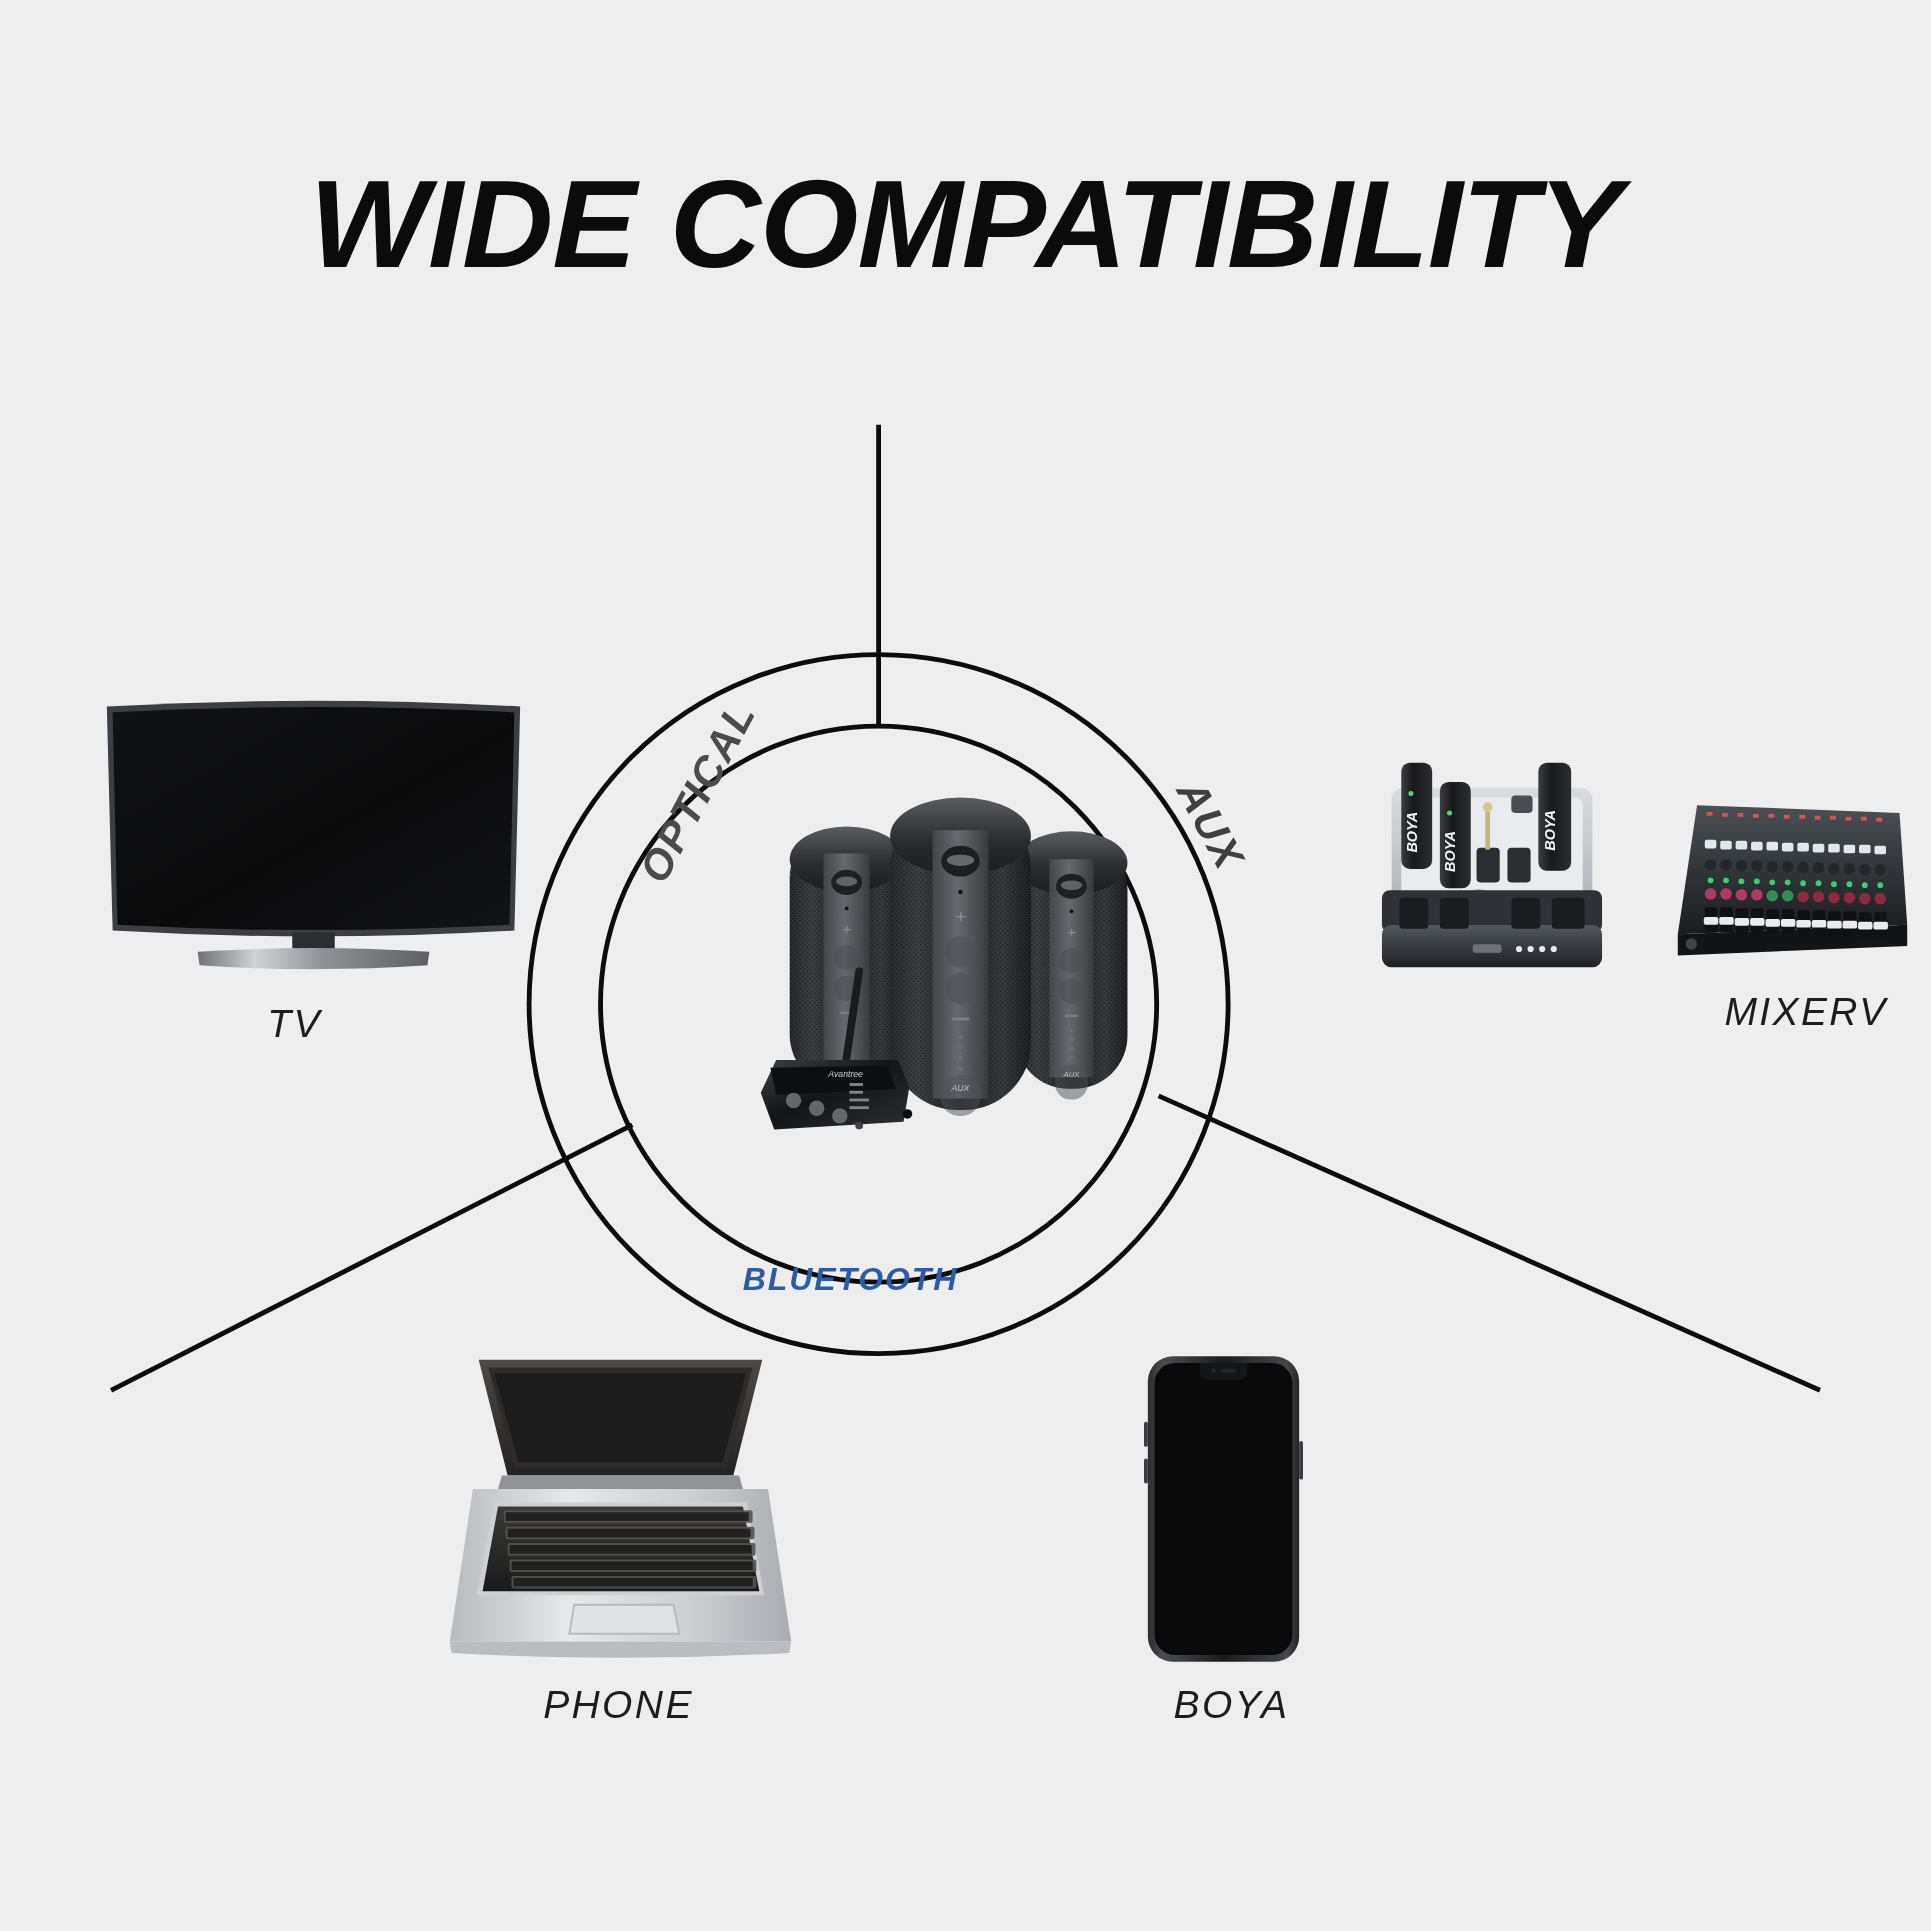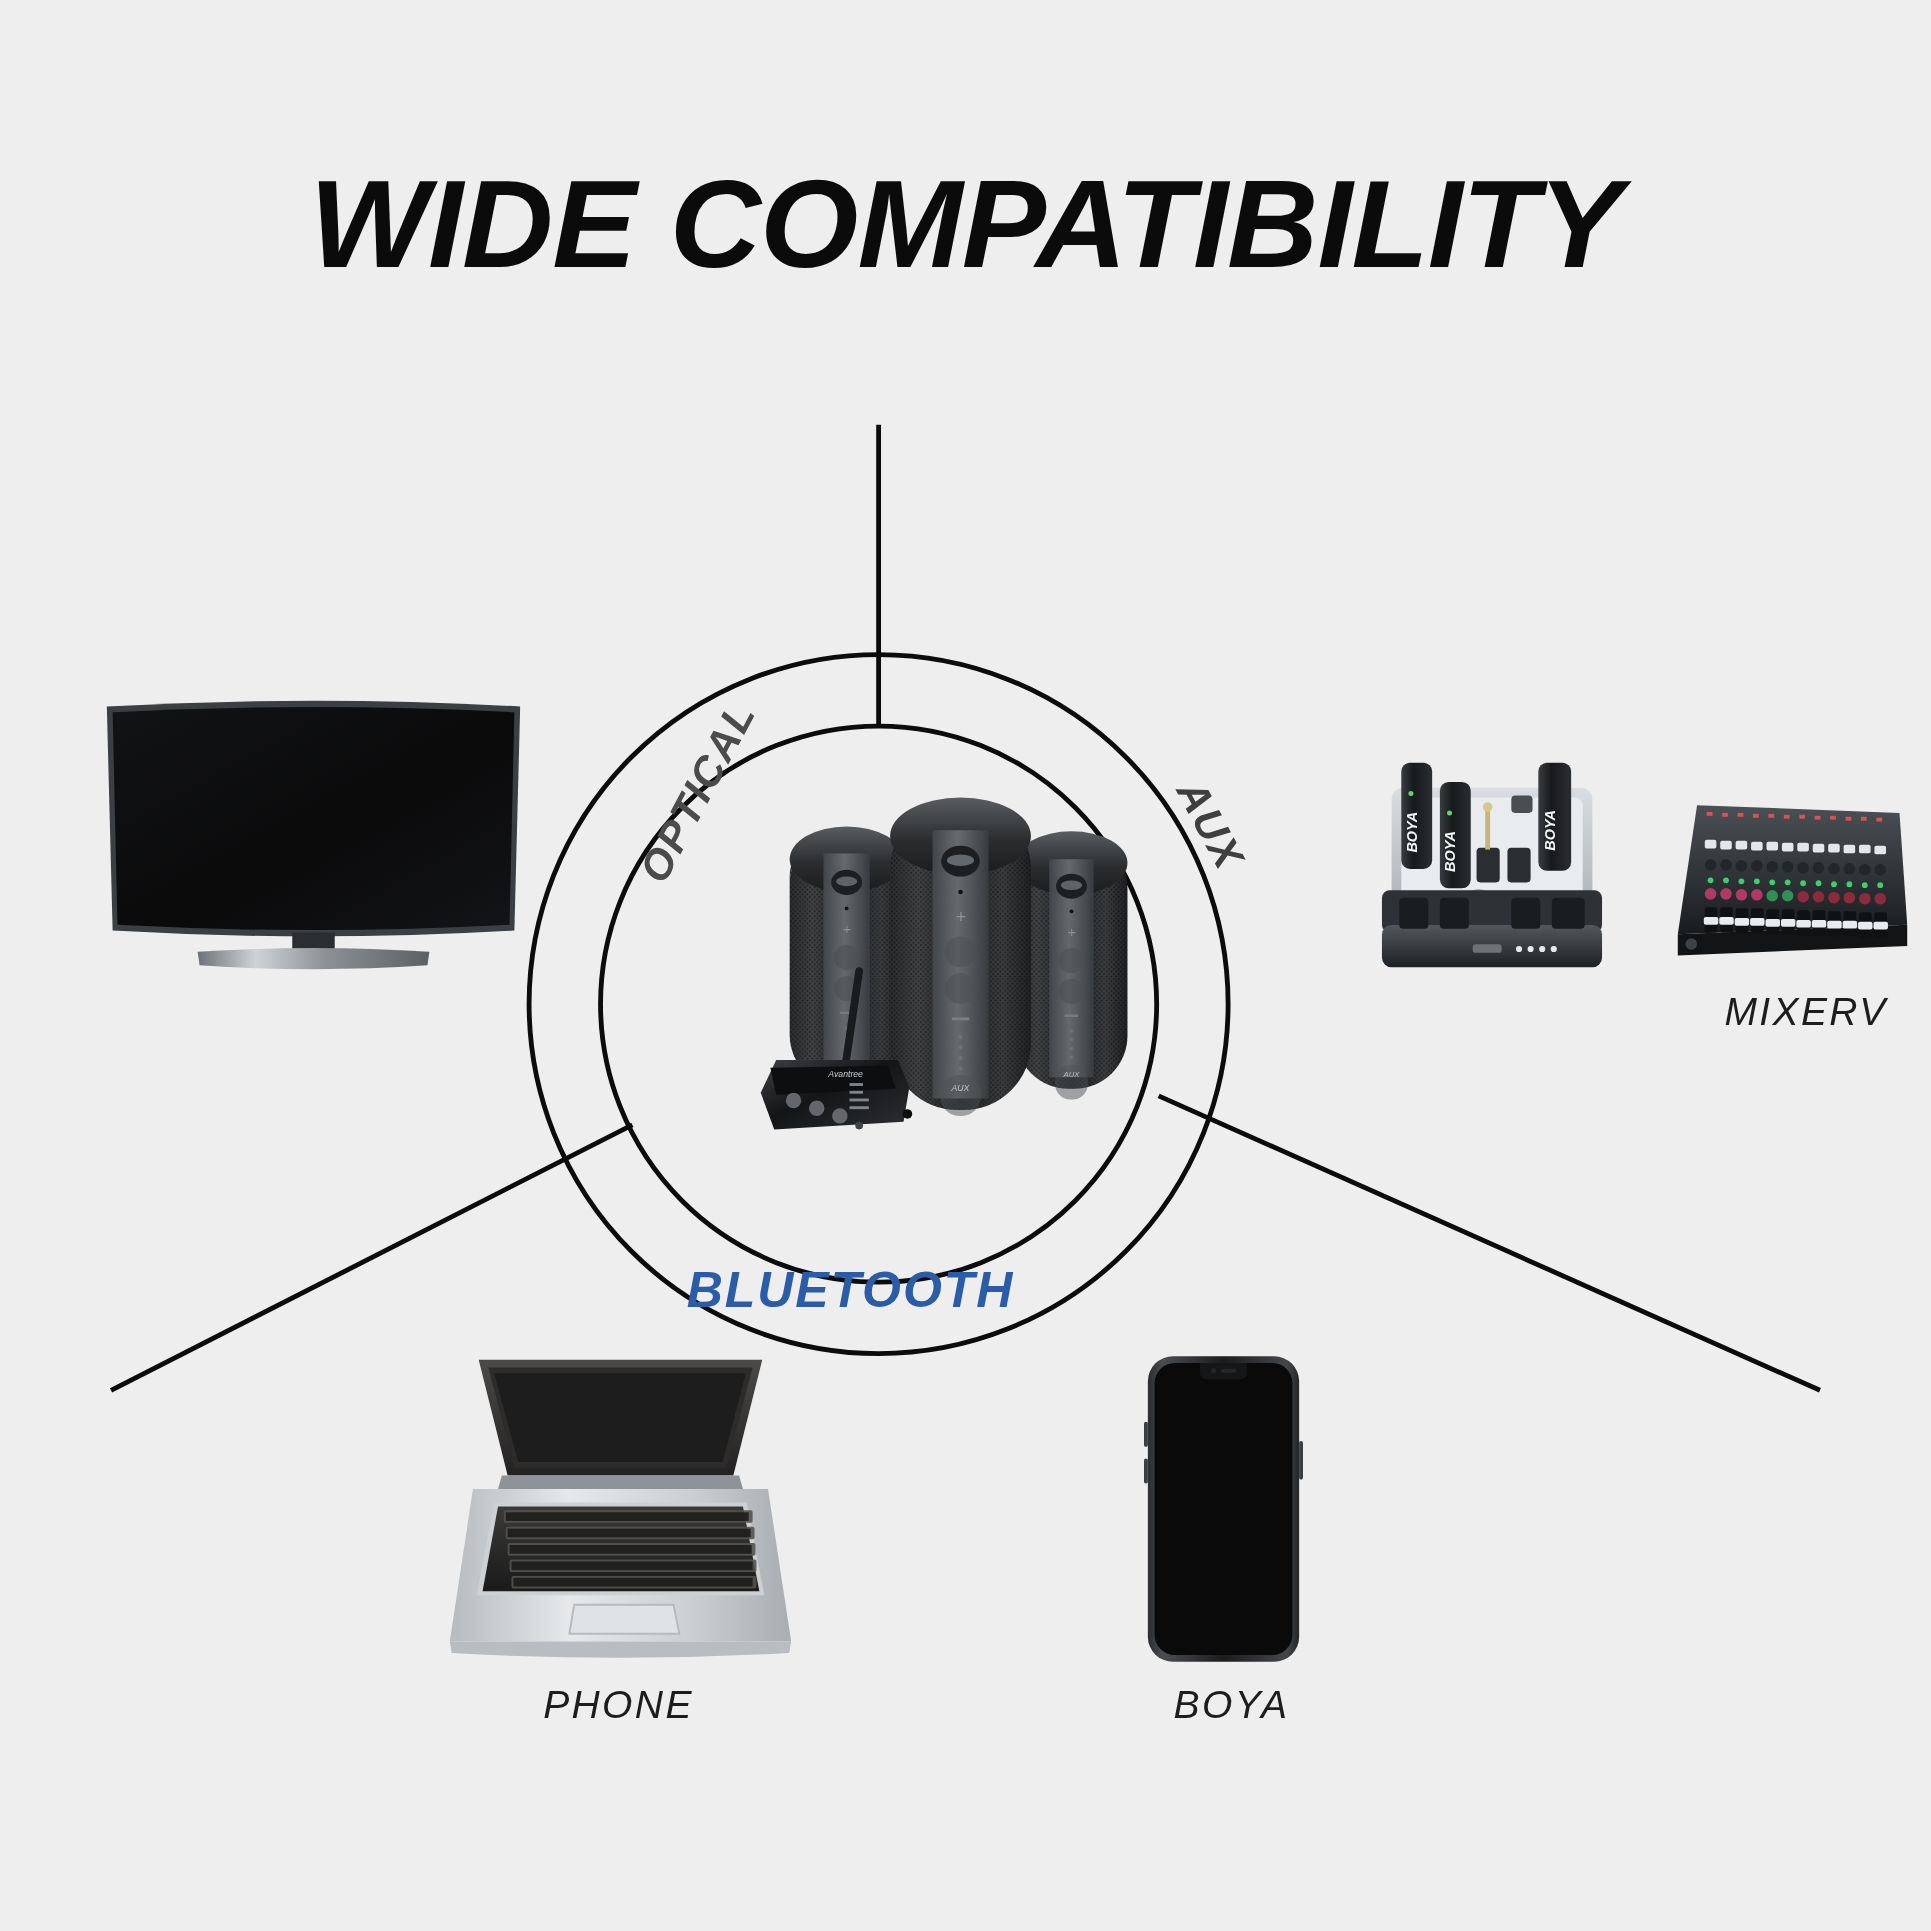--- a/index.html
+++ b/index.html
@@ -80,21 +80,21 @@
     letter-spacing: 1.9px;
     color: #3f3f3f;
     transform: rotate(62deg);
     transform-origin: 50% 50%;
   }
   #label-bluetooth {
     position: absolute;
     left: 0; top: 1261px;
     width: 1701px;
     text-align: center;
-    font-size: 50px;
+    font-size: 32px;
     font-weight: bold;
     letter-spacing: 1.9px;
     color: #2b5ca8;
   }
 
   
   .device { position: absolute; }
   #dev-tv      { left: 101px;  top: 693px; width: 425px;  height: 282px; }
   #dev-wmic    { left: 1376px; top: 755px; width: 232px;  height: 222px; }
   #dev-mixer   { left: 1672px; top: 780px; width: 241px;  height: 193px; }
@@ -510,18 +510,19 @@
       </g>
       <circle cx="110" cy="356" r="4" fill="#3f4347"></circle>
       <circle cx="160" cy="344" r="5" fill="#0b0c0d"></circle>
     </g>
   </svg>
 
   <div id="label-optical">OPTICAL</div>
   <div id="label-aux">AUX</div>
   <div id="label-bluetooth">BLUETOOTH</div>
 
+  <div class="dev-label" id="label-tv">TV</div>
   <div class="dev-label" id="label-mixer">MIXERV</div>
   <div class="dev-label" id="label-laptop">PHONE</div>
   <div class="dev-label" id="label-phone">BOYA</div>
 
 </div>
 
 
 </body></html>

